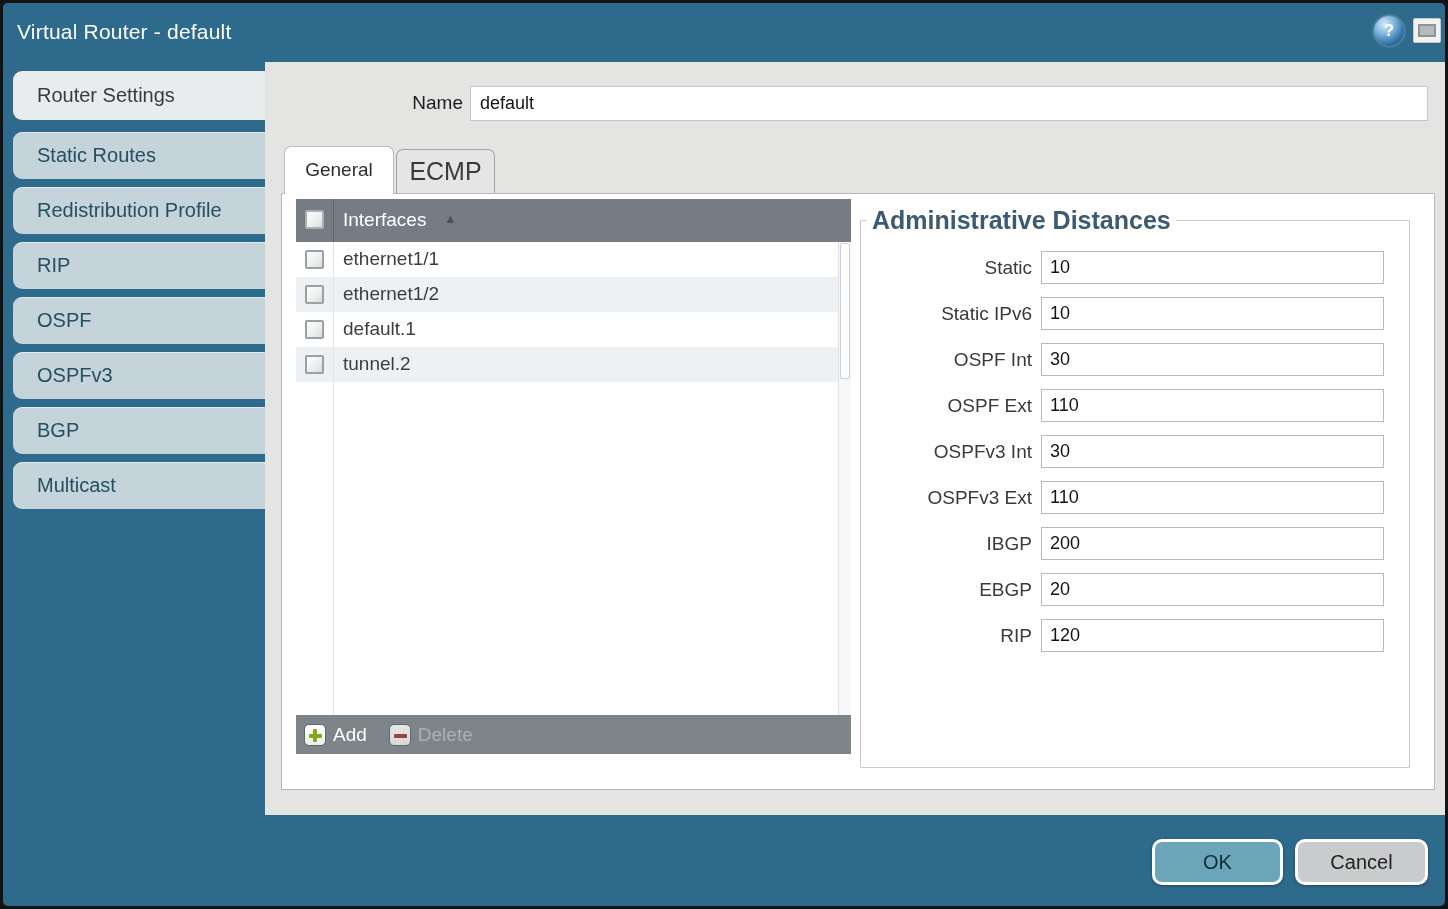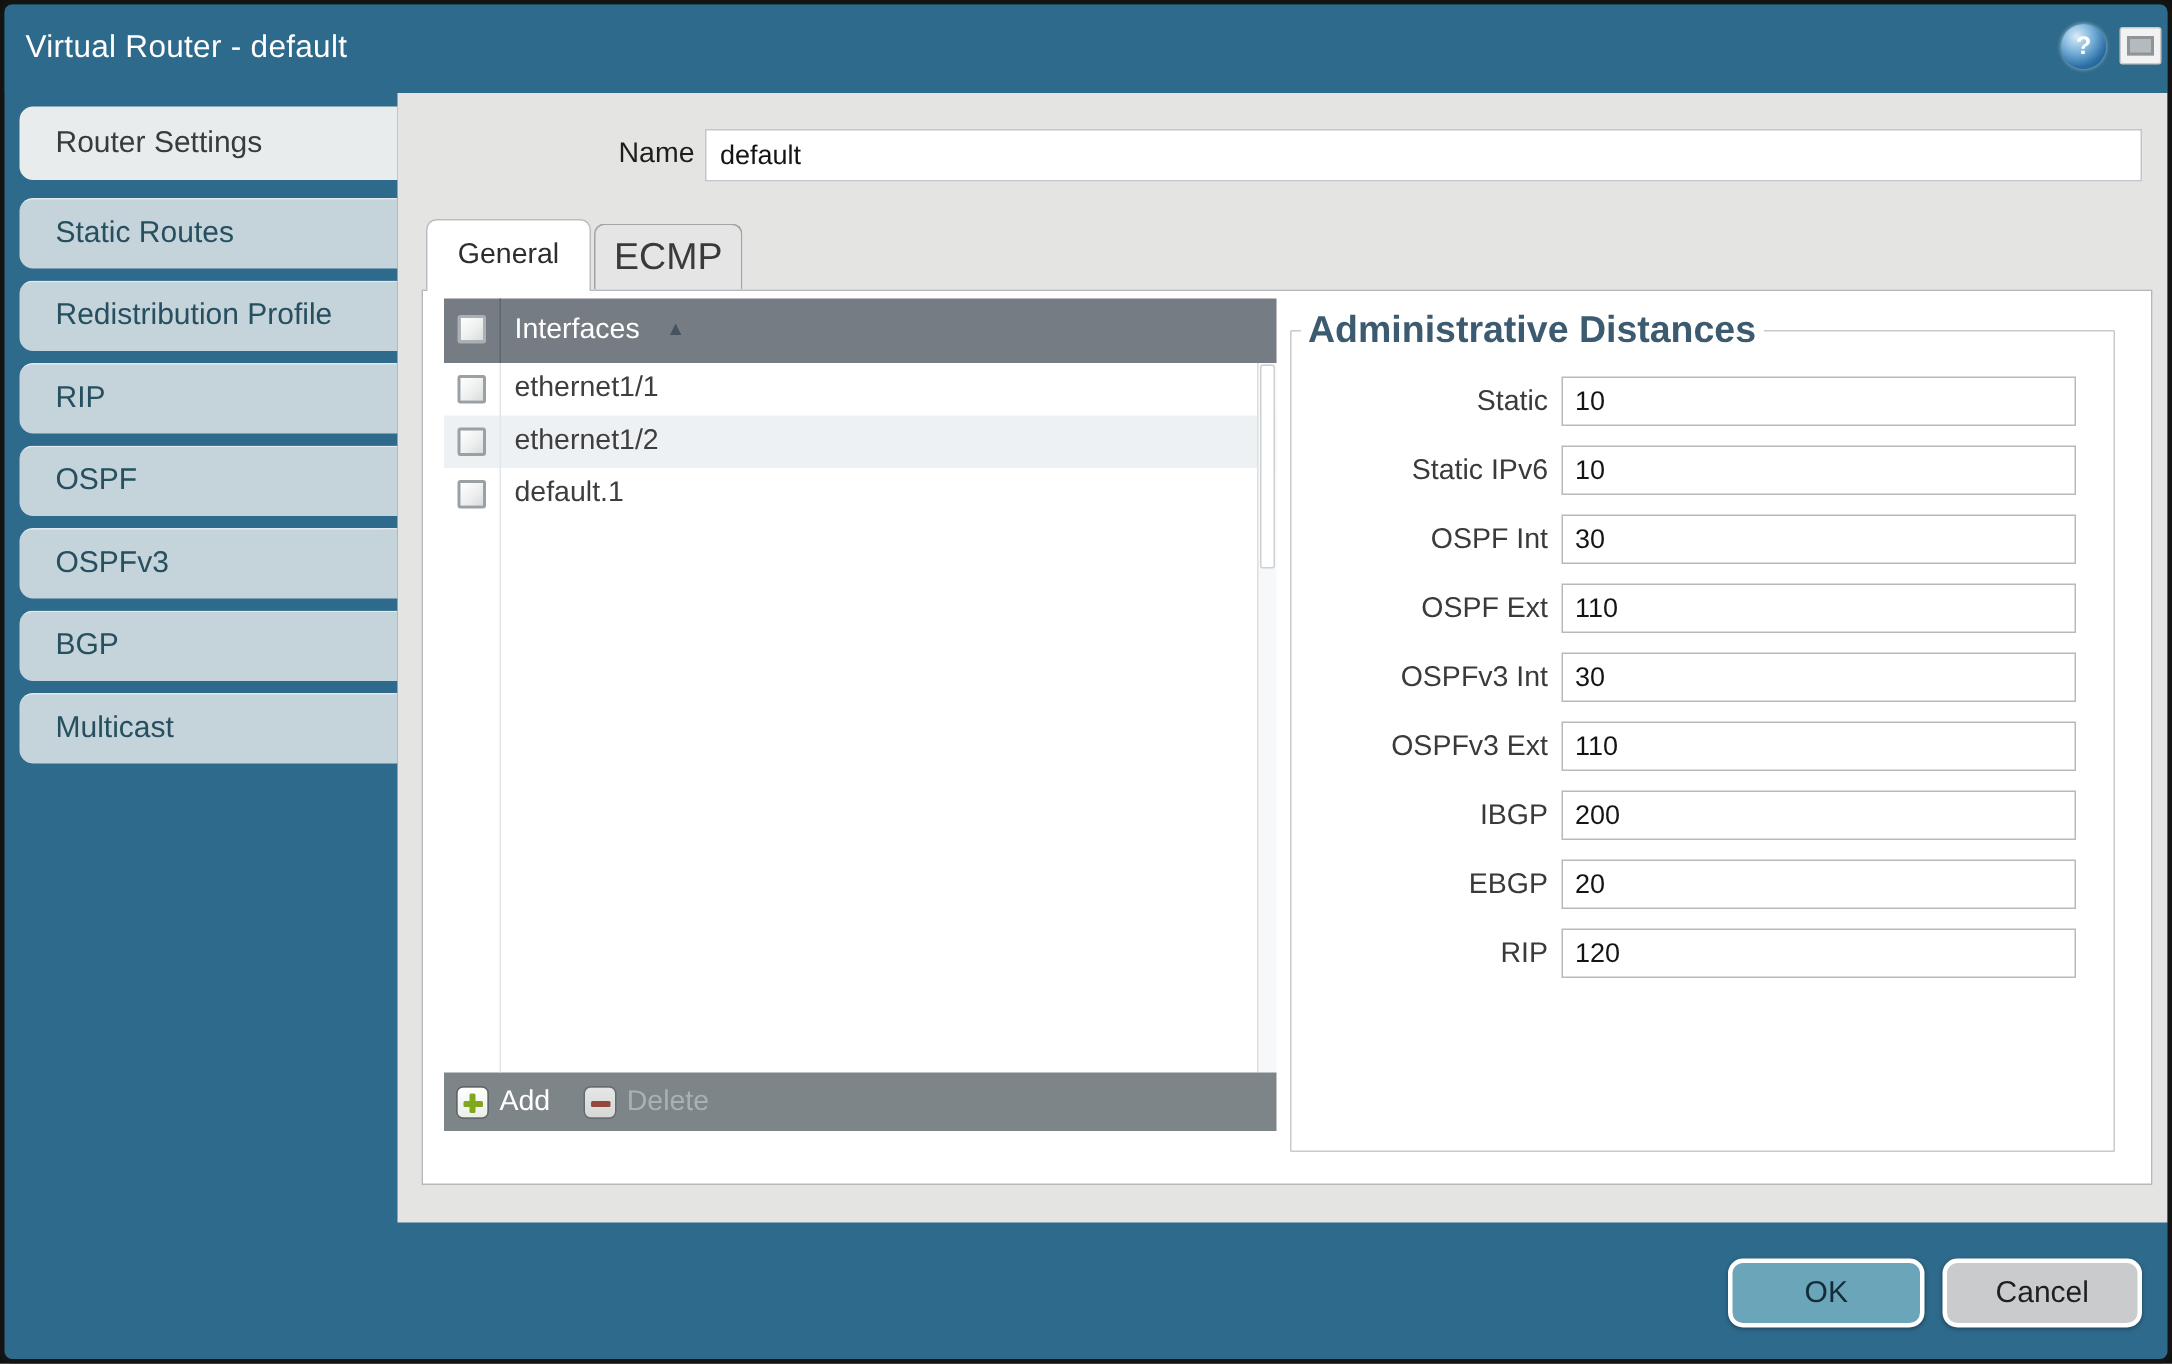--- a/index.html
+++ b/index.html
@@ -186,20 +186,24 @@
         <span class="row-label">ethernet1/1</span>
       </div>
       <div class="if-row alt" style="top:35px">
         <span class="cb"></span>
         <span class="row-label">ethernet1/2</span>
       </div>
       <div class="if-row" style="top:70px">
         <span class="cb"></span>
         <span class="row-label">default.1</span>
       </div>
+      <div class="if-row alt" style="top:105px">
+        <span class="cb"></span>
+        <span class="row-label">tunnel.2</span>
+      </div>
     </div>
 
     <div class="scrollbar">
       <div class="scroll-thumb"></div>
     </div>
 
     <div class="if-footer">
       <div class="tbl-btn">
         <span class="icon-sq">
           <span class="plus-h"></span>

